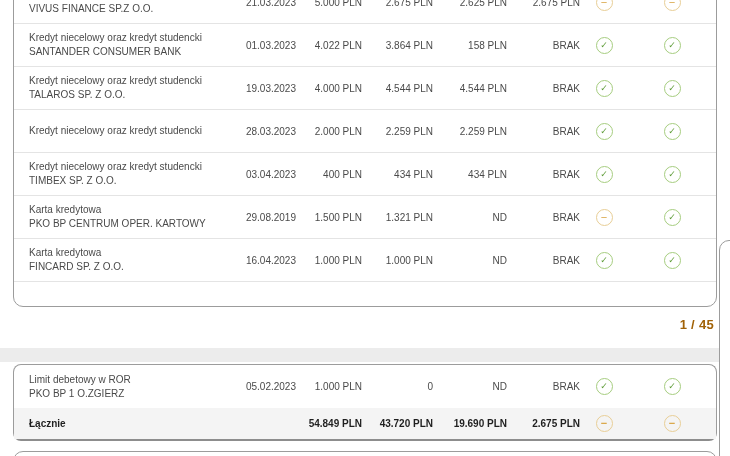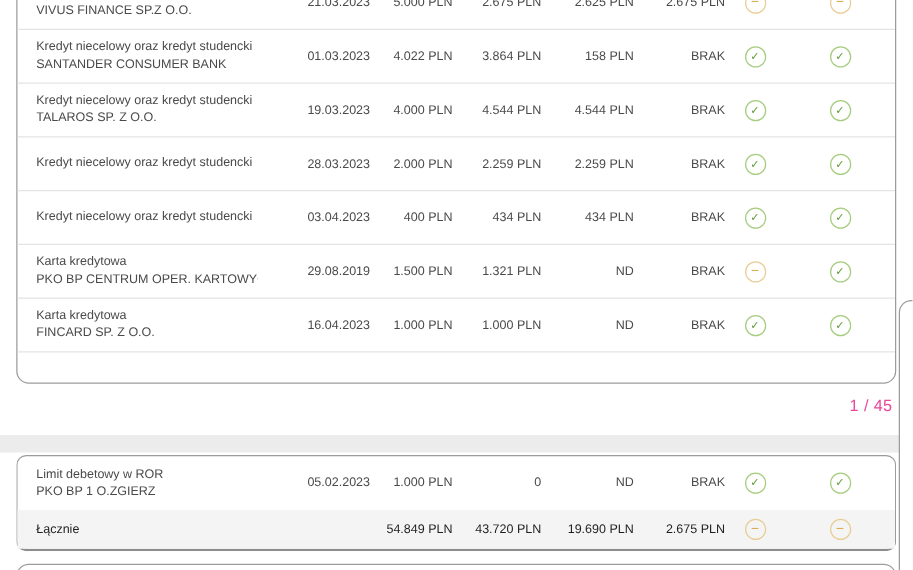--- a/index.html
+++ b/index.html
@@ -35,34 +35,34 @@
   .c-i2{width:88px;display:flex;justify-content:center;}
   .status-icon{
     width:15px;height:15px;border-radius:50%;
     display:inline-flex;align-items:center;justify-content:center;
     font-size:9px;line-height:1;box-sizing:content-box;
   }
   .status-icon.check{border:1px solid #a6cd7f;color:#5f9c39;}
   .status-icon.minus{border:1px solid #e8ce96;color:#d9a646;font-size:11px;}
   .pagination{
     position:absolute;top:317px;right:16px;
-    font-size:13px;color:#ec4899;font-weight:400;letter-spacing:.3px;
+    font-size:13px;color:#a16207;font-weight:700;letter-spacing:.3px;
   }
   .gray-band{
     position:absolute;left:0;top:348px;width:720px;height:14px;background:#ececec;
   }
   .bottom-card{
     left:13px;top:364px;width:704px;height:77px;border-radius:8px;
     border-bottom-width:2px;border-bottom-color:#8d8d8d;
   }
   .bottom-card .row{border-bottom:none;}
   .summary{
     display:flex;align-items:center;height:31px;background:#f4f4f4;
     padding-left:15px;box-sizing:border-box;
-    font-size:10px;font-weight:normal;color:#1f1f1f;
+    font-size:10px;font-weight:bold;color:#1f1f1f;
   }
   .summary .c-label{flex:1 1 auto;}
   .next-card{
     left:13px;top:451px;width:704px;height:40px;border-radius:10px 10px 0 0;
   }
   .right-card{
     left:719px;top:240px;width:40px;height:240px;border-radius:10px 0 0 0;
     z-index:5;
   }
 </style>
@@ -134,20 +134,21 @@
     <div class="cell c-i1">
       <span class="status-icon check">✓</span>
     </div>
     <div class="cell c-i2">
       <span class="status-icon check">✓</span>
     </div>
   </div>
       <div class="row">
     <div class="cell c-name">
       <div>Kredyt niecelowy oraz kredyt studencki</div>
+      <div>TIMBEX SP. Z O.O.</div>
     </div>
     <div class="cell c-date">03.04.2023</div>
     <div class="cell c-n1">400 PLN</div>
     <div class="cell c-n2">434 PLN</div>
     <div class="cell c-n3">434 PLN</div>
     <div class="cell c-n4">BRAK</div>
     <div class="cell c-i1">
       <span class="status-icon check">✓</span>
     </div>
     <div class="cell c-i2">

